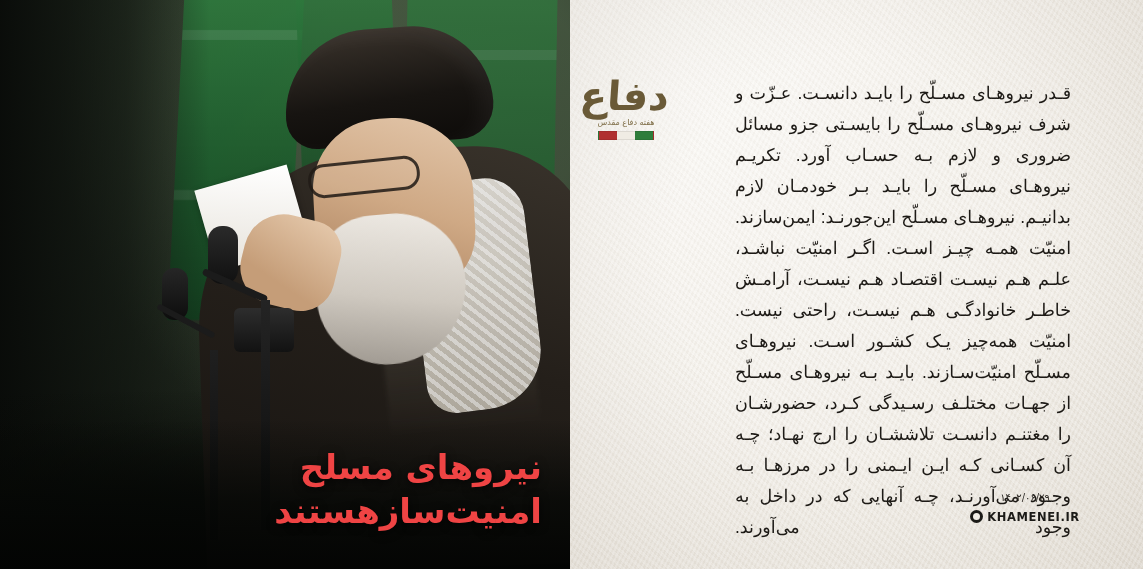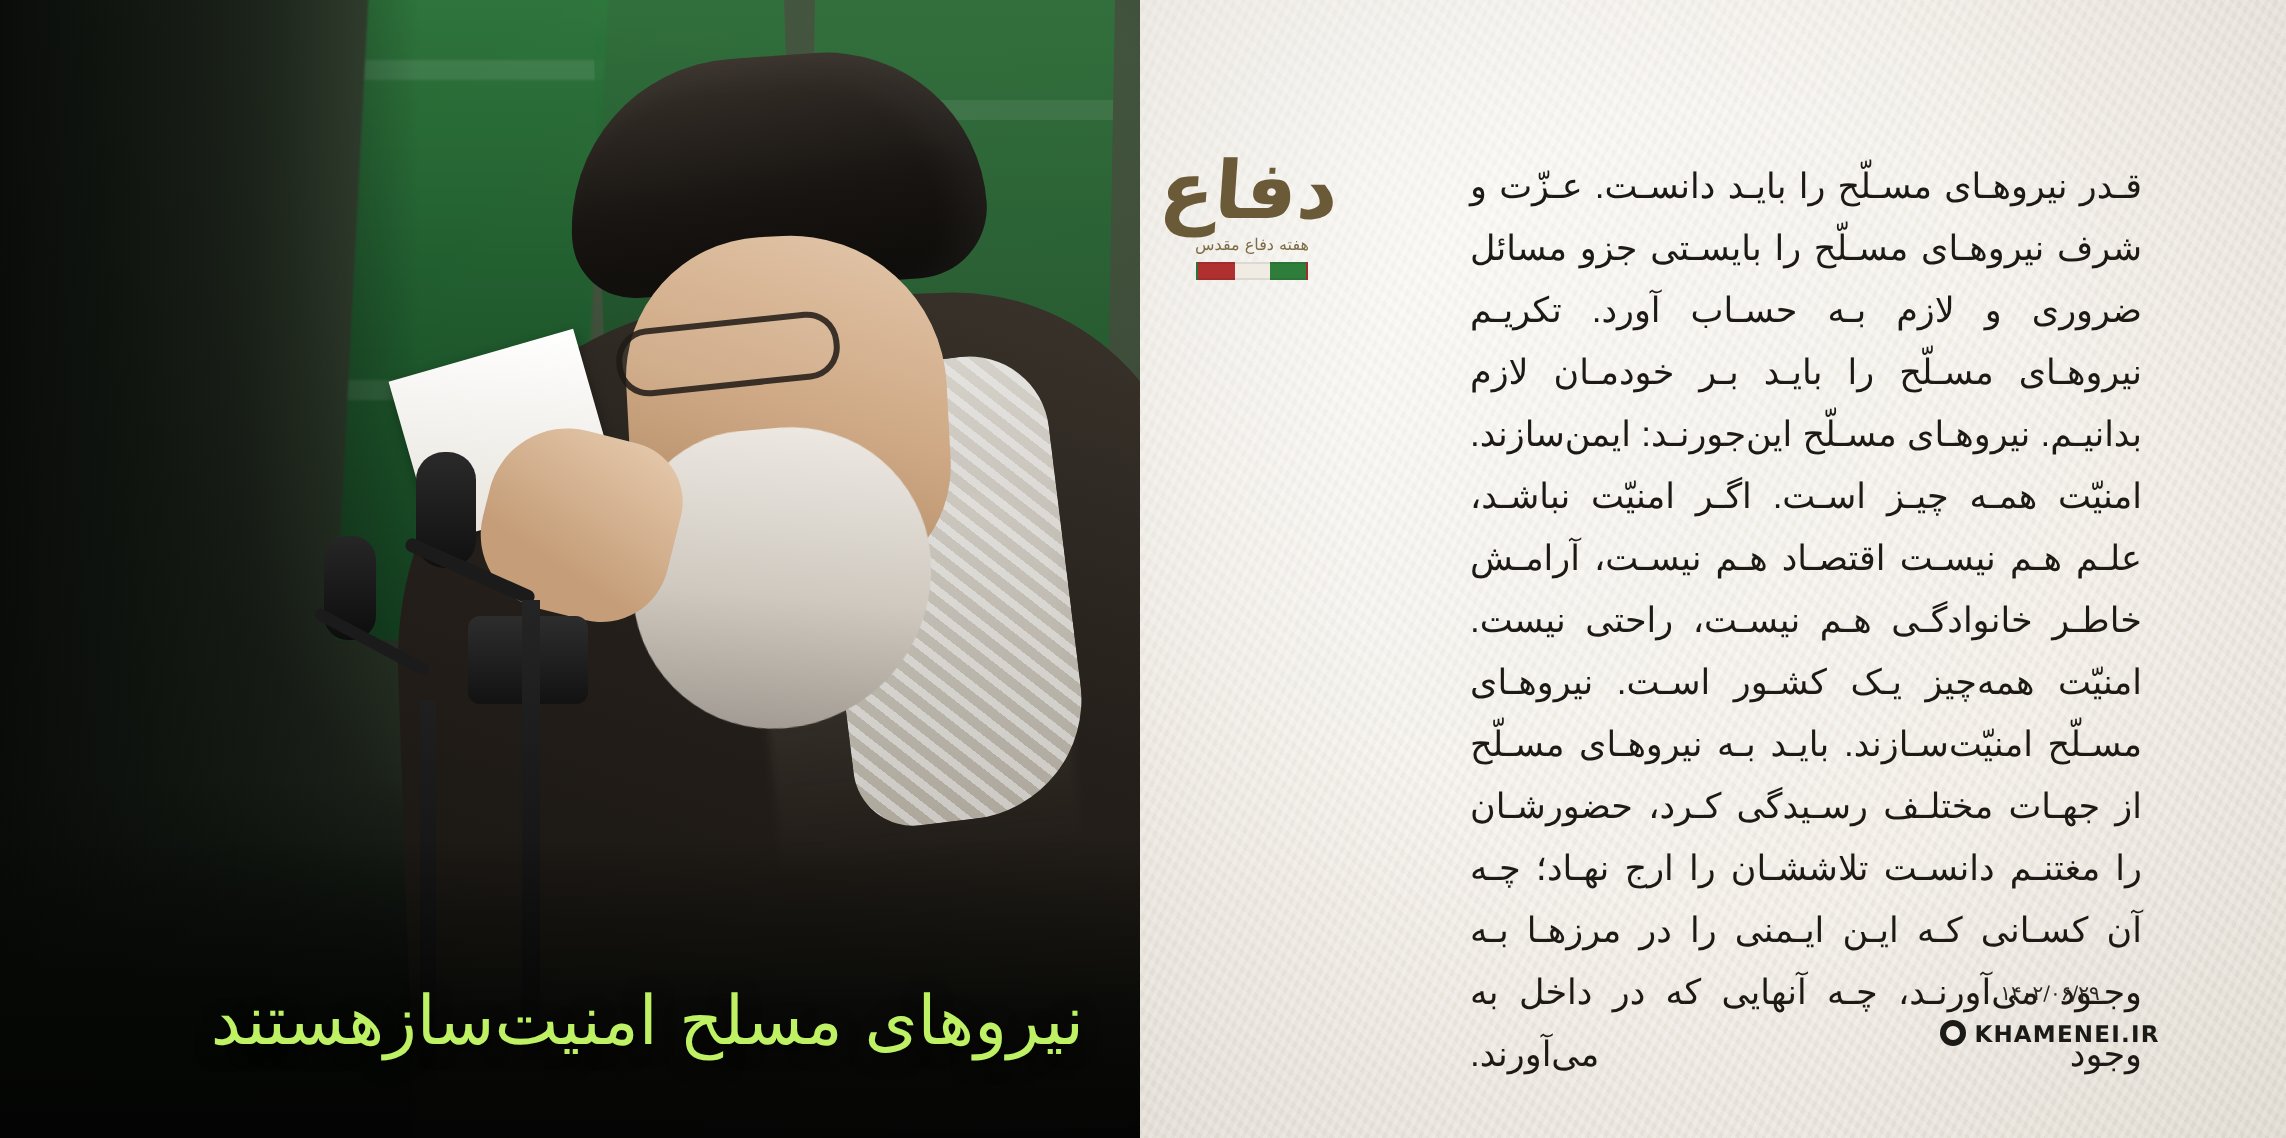--- a/index.html
+++ b/index.html
@@ -283,24 +283,24 @@
     background: linear-gradient(180deg, rgba(5,7,5,0) 0%, rgba(5,7,5,.78) 55%, rgba(3,4,3,.95) 100%);
   }
 
   .headline {
     position: absolute;
     right: 28px;
     bottom: 36px;
     left: 24px;
     direction: rtl;
     text-align: right;
-    color: #bef264;
+    color: #ef4444;
     font-size: 34px;
     line-height: 44px;
-    font-weight: 400;
+    font-weight: 700;
     letter-spacing: 0px;
     text-shadow: 0 2px 10px rgba(0,0,0,.75);
     font-family: "DejaVu Sans", "Liberation Sans", sans-serif;
   }
 </style>
 </head>
 <body>
 
 <div class="card">
 

